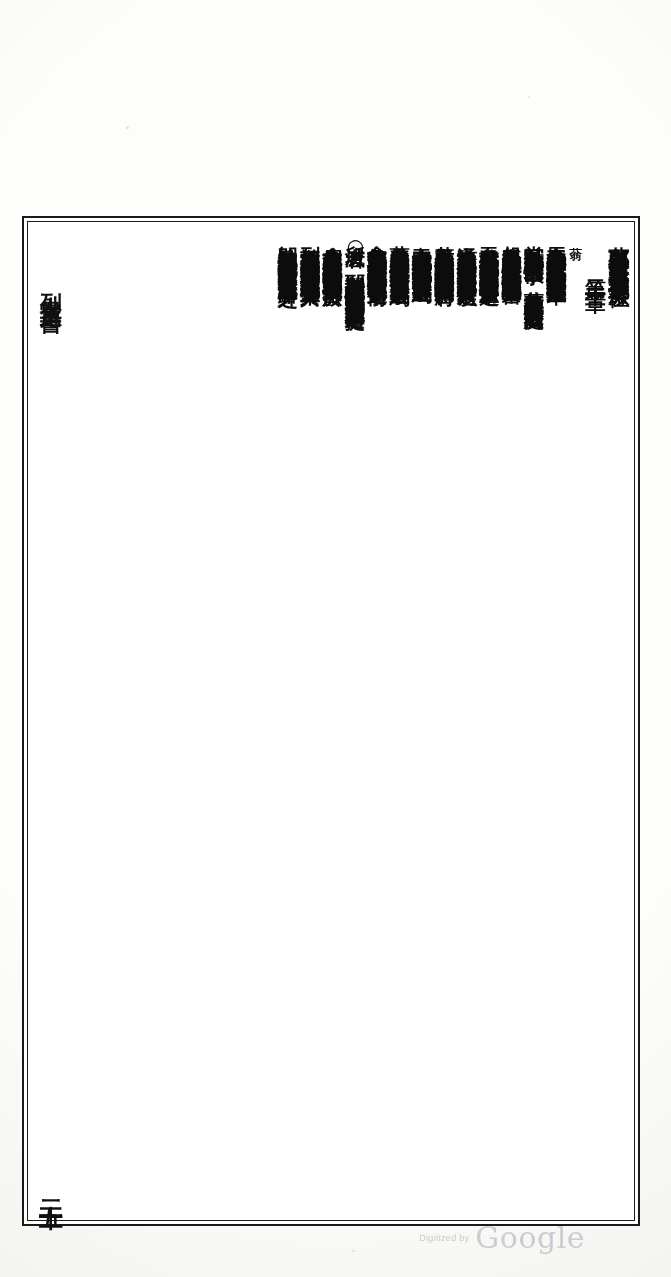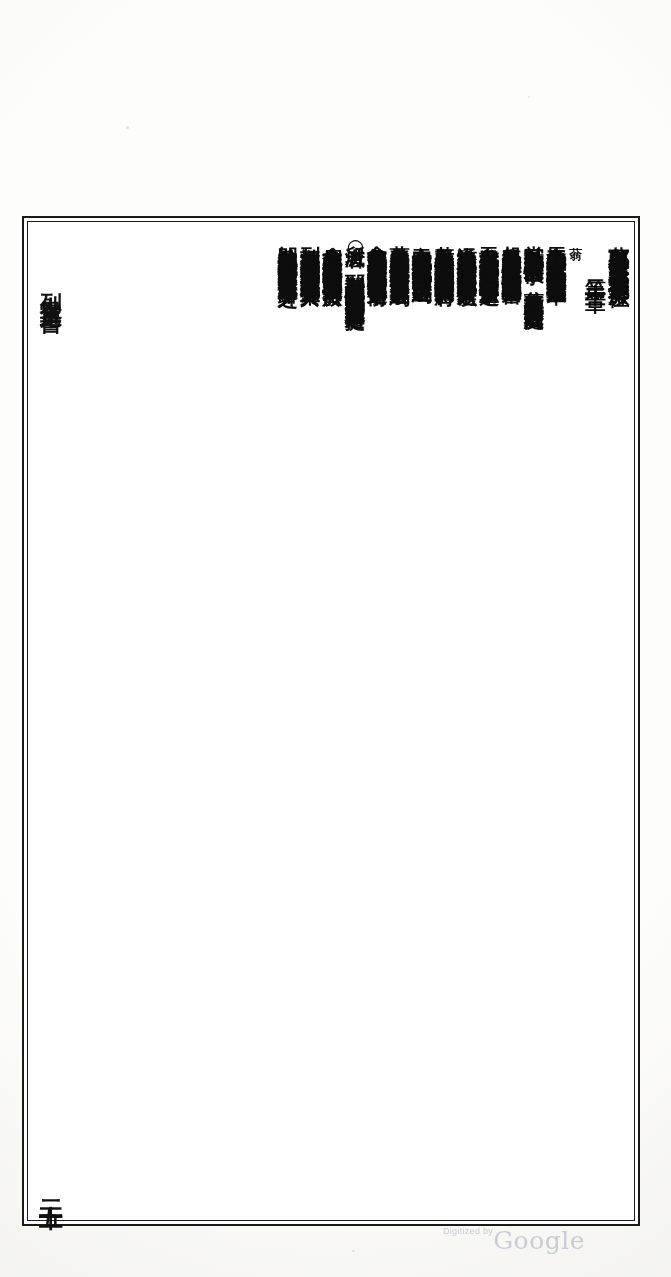--- a/index.html
+++ b/index.html
@@ -119,33 +119,34 @@
     color: #111;
     margin-bottom: 34px;
     white-space: nowrap;
   }
   
   .watermark {
     position: absolute;
     right: 86px;
     bottom: 22px;
     display: flex;
-    align-items: flex-start;
+    align-items: center;
+    gap: 6px;
     opacity: .42;
     user-select: none;
   }
   .wm-small {
     font-family: "Liberation Sans", sans-serif;
     font-size: 9px;
     letter-spacing: .3px;
     color: #8a8a94;
   }
   .wm-google {
     font-family: "DejaVu Serif", serif;
-    font-size: 25px;
+    font-size: 30px;
     letter-spacing: .5px;
     color: #8f93a8;
   }
   
   .speckle {
     position: absolute;
     background: #c9c6bd;
     border-radius: 50%;
     opacity: .5;
   }

